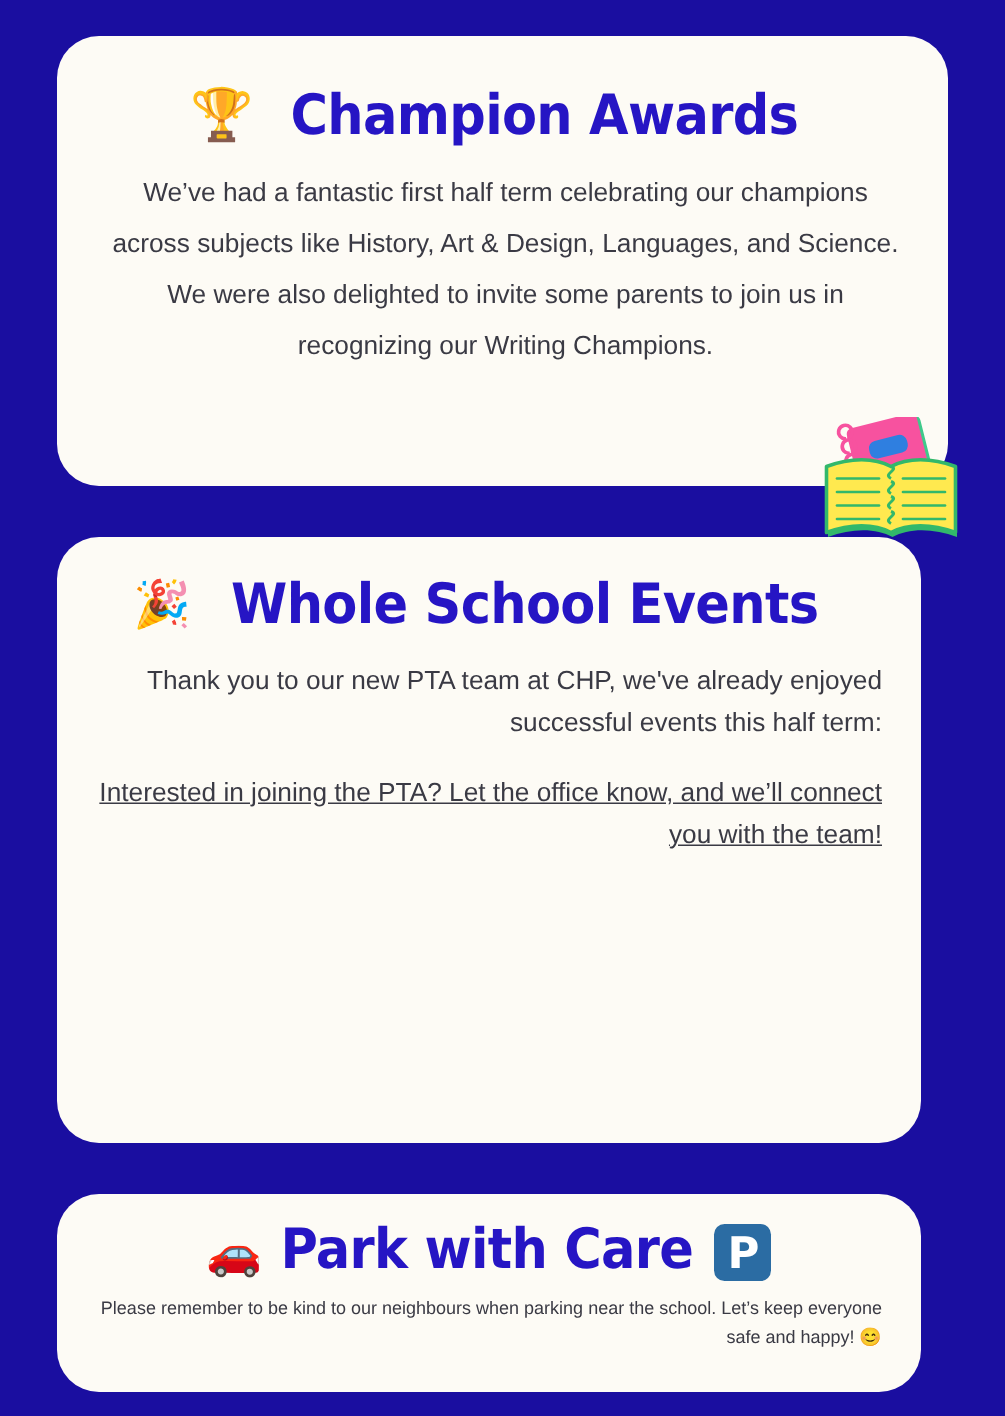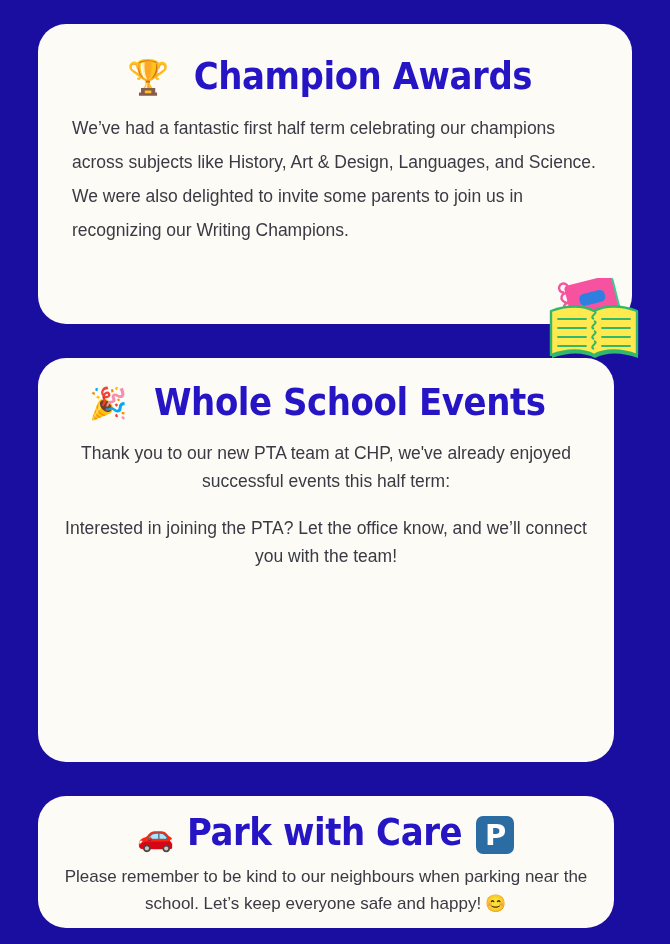--- a/index.html
+++ b/index.html
@@ -125,32 +125,32 @@
     margin-left: 1px;
   }
 
   .body-text {
     margin: 0;
     color: #3a3a44;
     font-family: "Liberation Sans", sans-serif;
     font-size: 17.5px;
     line-height: 1.95;
   }
-  .left { text-align: left; }
-  .center { text-align: center; }
+  .left { text-align: center; }
+  .center { text-align: right; }
 
   #card-whole-school-events .body-text,
   #card-park-with-care .body-text {
     line-height: 1.62;
   }
   #card-whole-school-events .para { margin-bottom: 18px; }
-  #card-whole-school-events .para:last-child { margin-bottom: 0; }
+  #card-whole-school-events .para:last-child { margin-bottom: 0; text-decoration: underline; }
 
   #card-park-with-care .body-text {
-    font-size: 17px;
+    font-size: 12px;
   }
 
   
   #notebook-sticker {
     position: absolute;
     left: 546px;
     top: 278px;
     width: 98px;
     height: 92px;
     z-index: 5;

